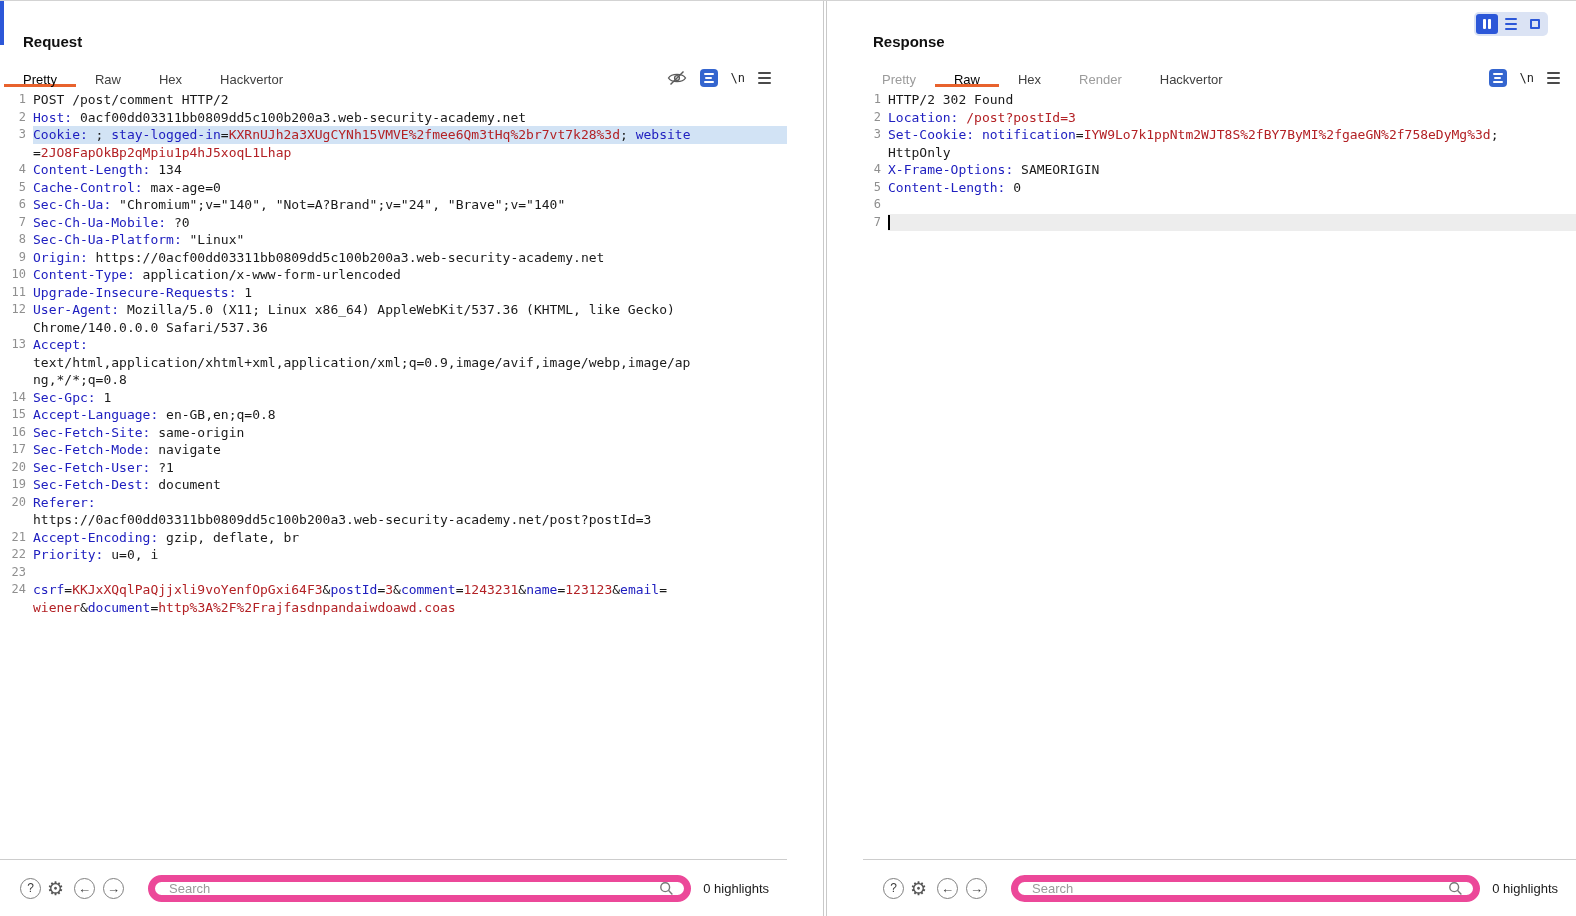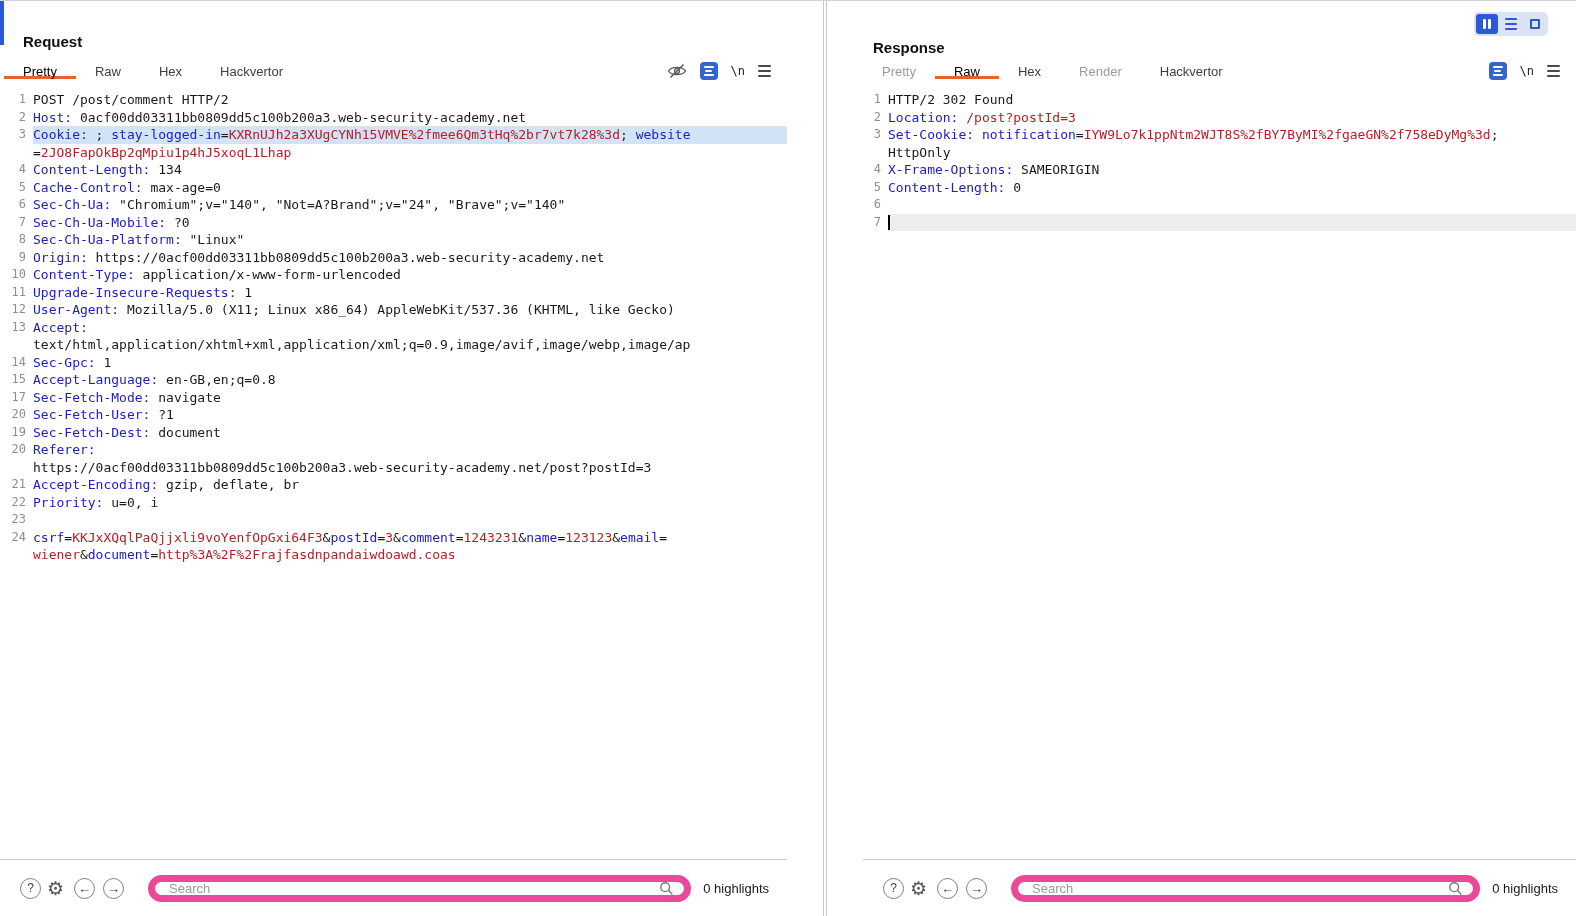--- a/index.html
+++ b/index.html
@@ -9,23 +9,23 @@
 
   .panel { display:flex; flex-direction:column; background:#fff; position:relative; min-width:0; }
   .panel.left  { width:787px; flex:none; }
   .panel.right { flex:1; }
   .splitter { width:4px; flex:none; background:#fff; border-left:1px solid #c9c9c9; border-right:1px solid #c9c9c9; cursor:col-resize; }
 
   .edge-accent { position:absolute; left:0; top:0; width:4px; height:44px; background:#2c57d8; z-index:6; }
 
   .panel-header { height:86px; flex:none; position:relative; }
   .panel-title { position:absolute; left:23px; top:32px; margin:0; font-size:15px; font-weight:bold; color:#101010; }
-  .panel.right .panel-title { left:10px;margin-top:6px; }
-
-  .tabbar { position:absolute; left:0; right:0; bottom:0; height:32px; display:flex; align-items:center; }
+  .panel.right .panel-title { left:10px; }
+
+  .tabbar { position:absolute; left:0; right:0; bottom:0; height:32px; display:flex; align-items:flex-end; }
   .tabs { display:flex; padding-left:4px; }
   .panel.right .tabs { padding-left:0; }
   .tab { padding:0 19px; display:flex; align-items:center; font-size:13px; color:#3f3f3f; cursor:pointer; }
   .tab.active { color:#000; box-shadow: inset 0 -3px 0 #e8622d; }
   .tab.disabled { color:#9b9b9b; }
 
   .tb-icons { margin-left:auto; display:flex; align-items:center; gap:13px; padding-right:16px; }
   .blue-icon { width:18px; height:18px; border-radius:4px; background:#3465cf; display:flex; flex-direction:column;
                align-items:center; justify-content:center; gap:2px; cursor:pointer; }
   .blue-icon i { display:block; width:10px; height:2px; background:#fff; border-radius:1px; }
@@ -175,39 +175,47 @@
         <div class="line">
           <div class="lnum">11</div>
           <div class="lbody">
             <div class="row"><span class="c-b">Upgrade-Insecure-Requests:</span><span class="c-k"> 1</span></div>
           </div>
         </div>
         <div class="line">
           <div class="lnum">12</div>
           <div class="lbody">
             <div class="row"><span class="c-b">User-Agent:</span><span class="c-k"> Mozilla/5.0 (X11; Linux x86_64) AppleWebKit/537.36 (KHTML, like Gecko)</span></div>
+            <div class="row"><span class="c-k">Chrome/140.0.0.0 Safari/537.36</span></div>
           </div>
         </div>
         <div class="line">
           <div class="lnum">13</div>
           <div class="lbody">
             <div class="row"><span class="c-b">Accept:</span></div>
             <div class="row"><span class="c-k">text/html,application/xhtml+xml,application/xml;q=0.9,image/avif,image/webp,image/ap</span></div>
+            <div class="row"><span class="c-k">ng,*/*;q=0.8</span></div>
           </div>
         </div>
         <div class="line">
           <div class="lnum">14</div>
           <div class="lbody">
             <div class="row"><span class="c-b">Sec-Gpc:</span><span class="c-k"> 1</span></div>
           </div>
         </div>
         <div class="line">
           <div class="lnum">15</div>
           <div class="lbody">
             <div class="row"><span class="c-b">Accept-Language:</span><span class="c-k"> en-GB,en;q=0.8</span></div>
+          </div>
+        </div>
+        <div class="line">
+          <div class="lnum">16</div>
+          <div class="lbody">
+            <div class="row"><span class="c-b">Sec-Fetch-Site:</span><span class="c-k"> same-origin</span></div>
           </div>
         </div>
         <div class="line">
           <div class="lnum">17</div>
           <div class="lbody">
             <div class="row"><span class="c-b">Sec-Fetch-Mode:</span><span class="c-k"> navigate</span></div>
           </div>
         </div>
         <div class="line">
           <div class="lnum">20</div>

